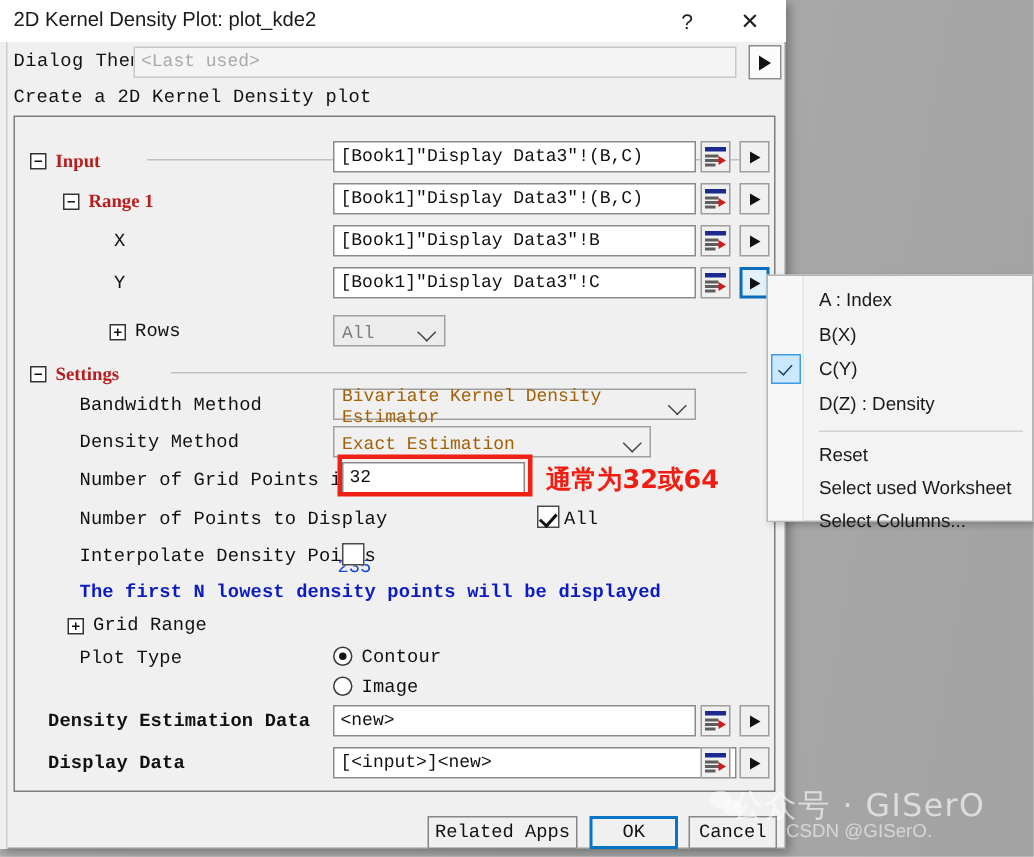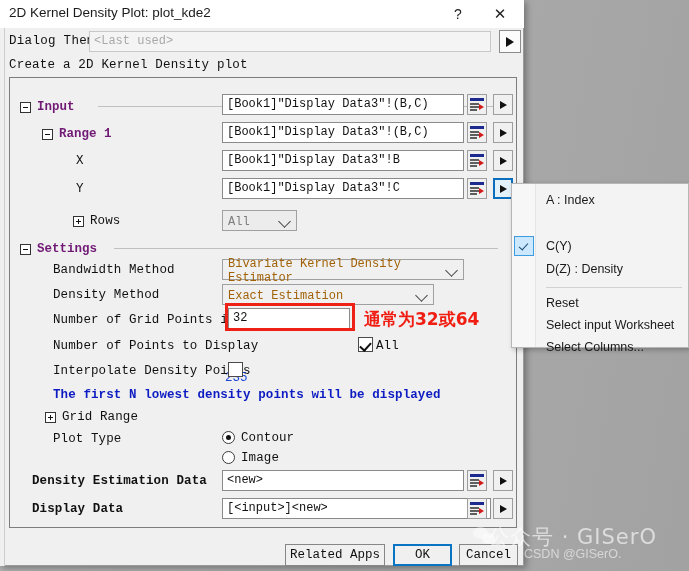--- a/index.html
+++ b/index.html
@@ -88,21 +88,21 @@
     width:11px;height:11px;border:1px solid #333;background:#fff;
     position:relative;box-sizing:border-box;display:inline-block;
   }
   .expander::before{
     content:"";position:absolute;left:2px;top:4px;width:5px;height:1px;background:#111;
   }
   .expander.plus::after{
     content:"";position:absolute;left:4px;top:2px;width:1px;height:5px;background:#111;
   }
   .grp-title{
-    font-family:Liberation Mono, monospace;font-weight:bold;font-size:12.5px;color:#701a75;
+    font-family:Liberation Serif, serif;font-weight:bold;font-size:12.5px;color:#b91c1c;
   }
   .grp-rule{
     position:absolute;height:1px;background:#c0c0c0;
   }
   .lbl{
     position:absolute;font-family:"Liberation Mono", monospace;font-size:12.5px;color:#111;
     letter-spacing:.1px;white-space:nowrap;
   }
   .lbl.bold{font-weight:bold;margin-left:12px;}
   
@@ -421,35 +421,38 @@
   <div class="btn" style="left:459px;top:544px;width:59px;">Cancel</div>
 
 </div>
 
 <div id="menu">
   <div id="menu-gutter"></div>
 
   <div class="mi" style="top:5px;">
     <span class="mtext">A : Index</span>
   </div>
+  <div class="mi" style="top:28px;">
+    <span class="mtext">B(X)</span>
+  </div>
   <div class="mi" style="top:51px;">
     <span class="check"></span>
     <span class="mtext">C(Y)</span>
   </div>
   <div class="mi" style="top:74px;text-align:center;">
     <span class="mtext">D(Z) : Density</span>
   </div>
 
   <div id="menu-sep"></div>
 
   <div class="mi" style="top:108px;">
     <span class="mtext">Reset</span>
   </div>
   <div class="mi" style="top:130px;">
-    <span class="mtext">Select input Worksheet</span>
+    <span class="mtext">Select used Worksheet</span>
   </div>
   <div class="mi" style="top:152px;">
     <span class="mtext">Select Columns...</span>
   </div>
 </div>
 
 <div id="redbox"></div>
 <div id="redtext">通常为32或64</div>
 
 <div id="wm">

